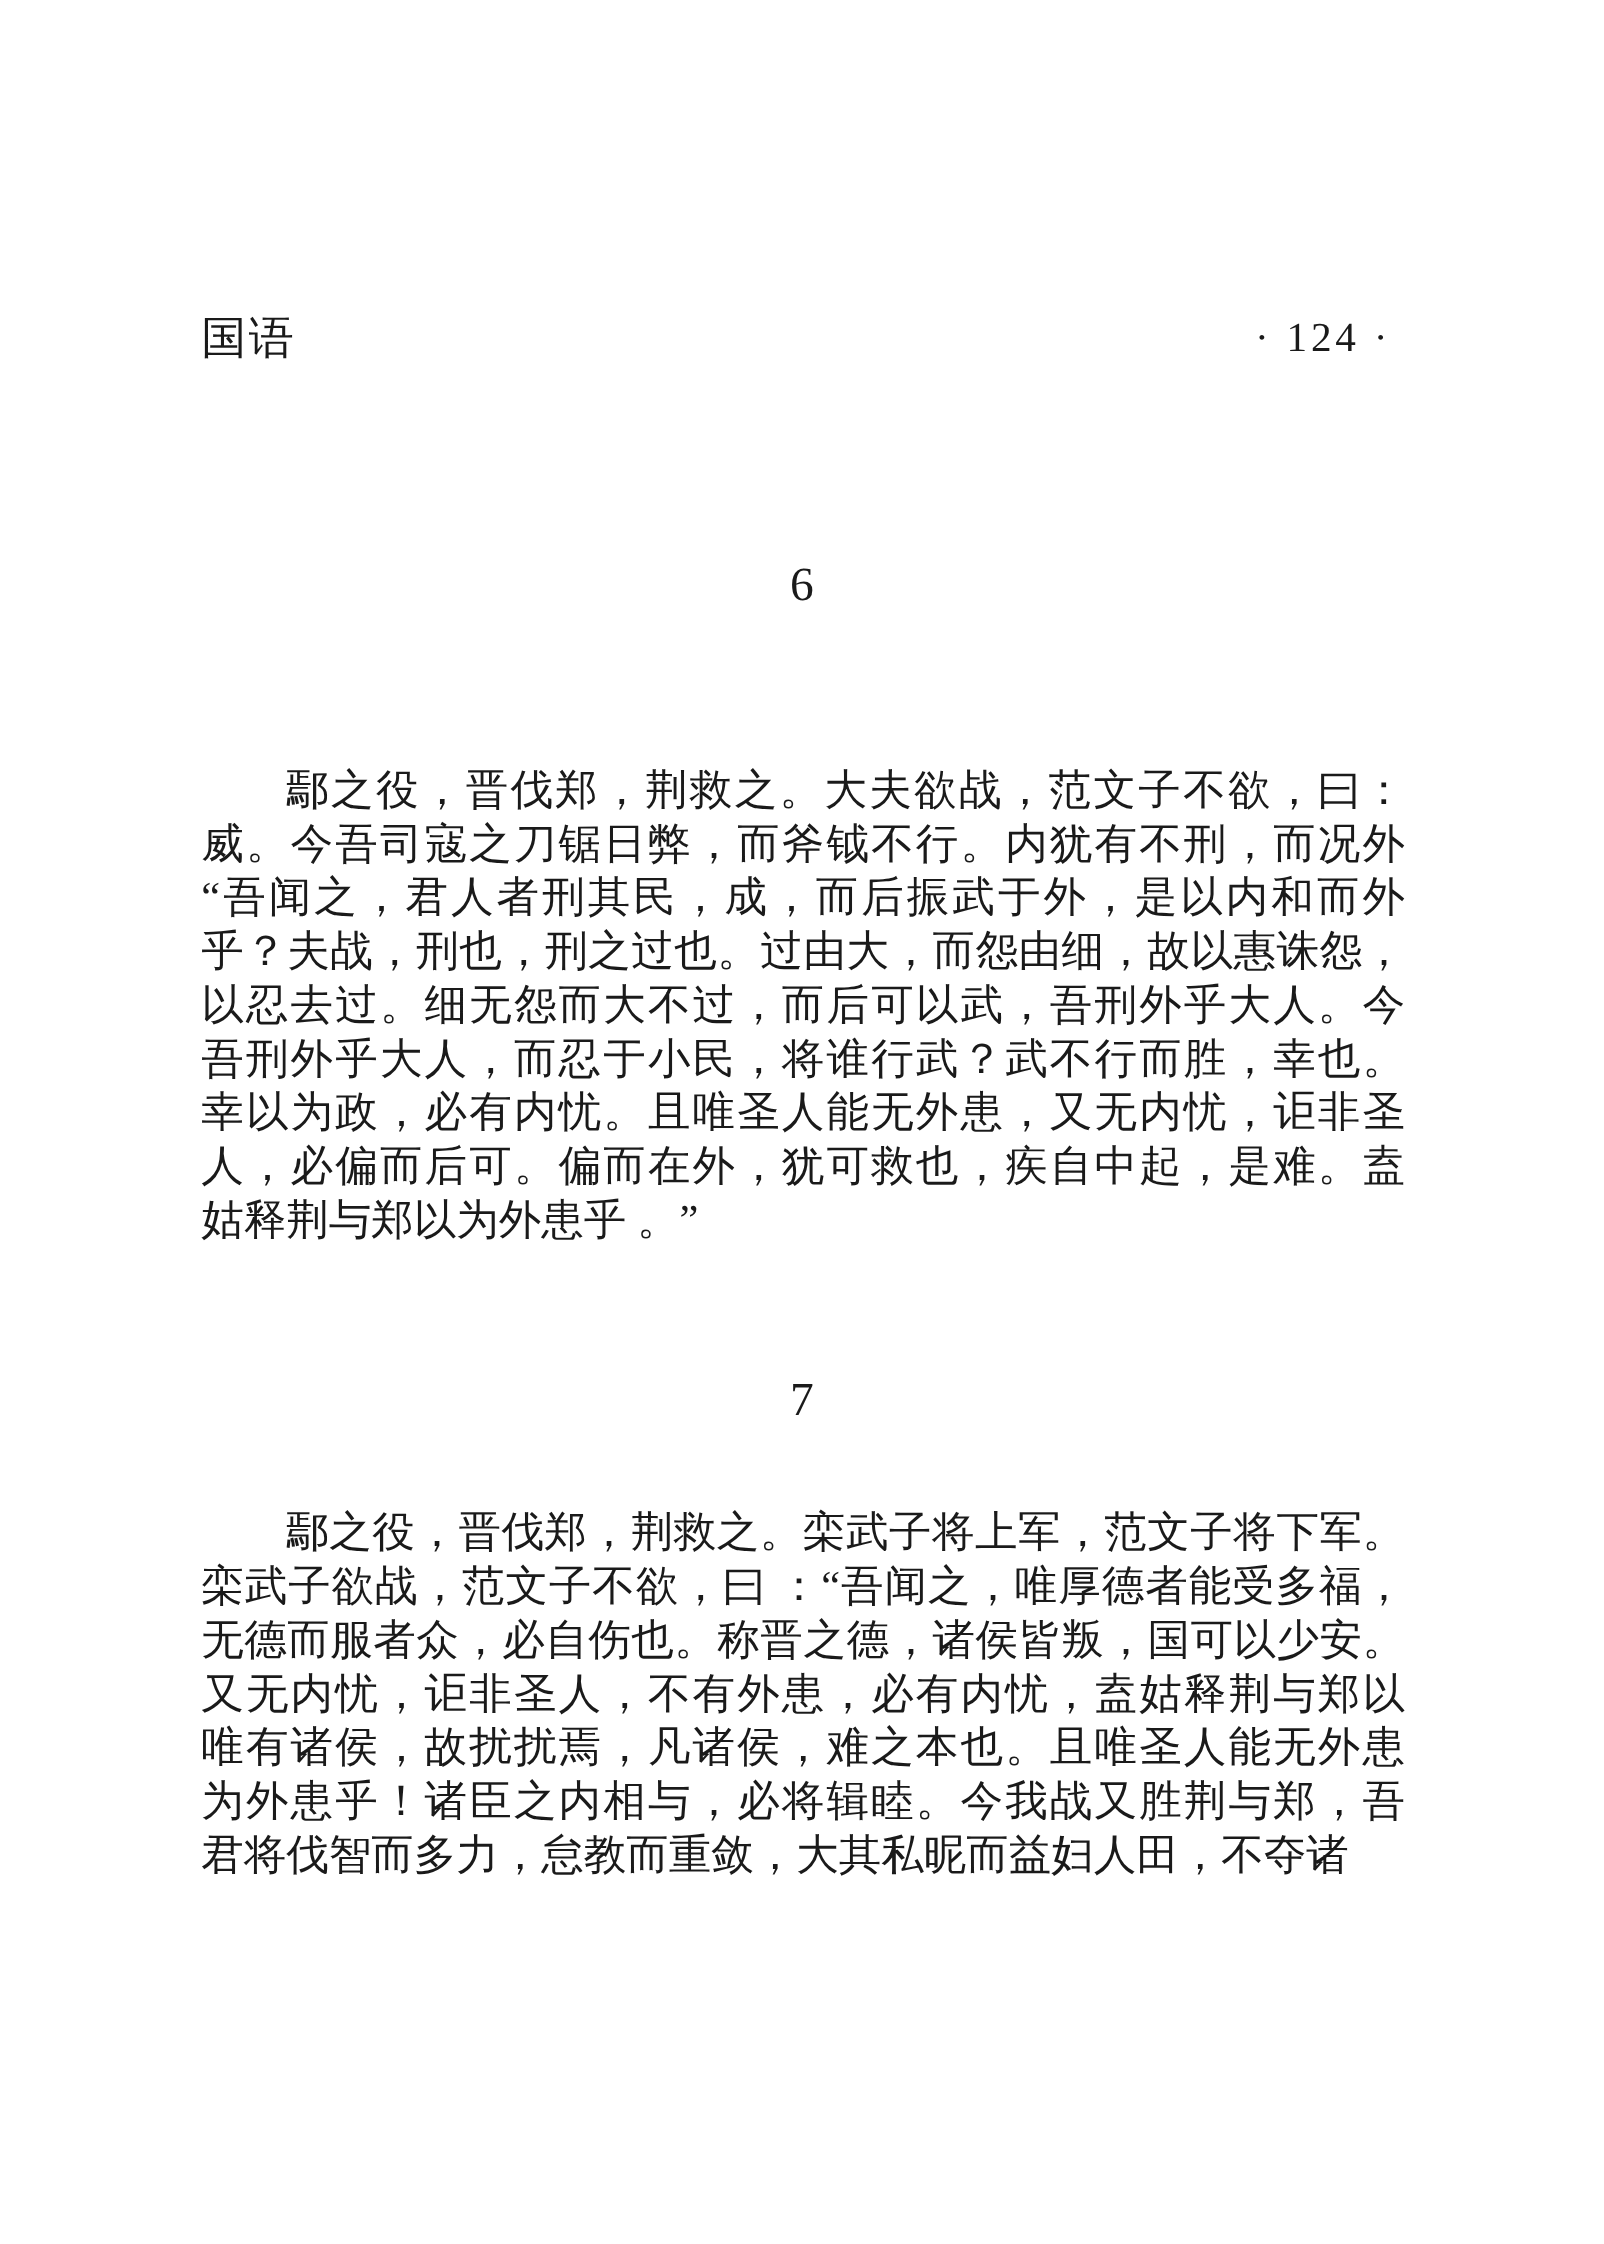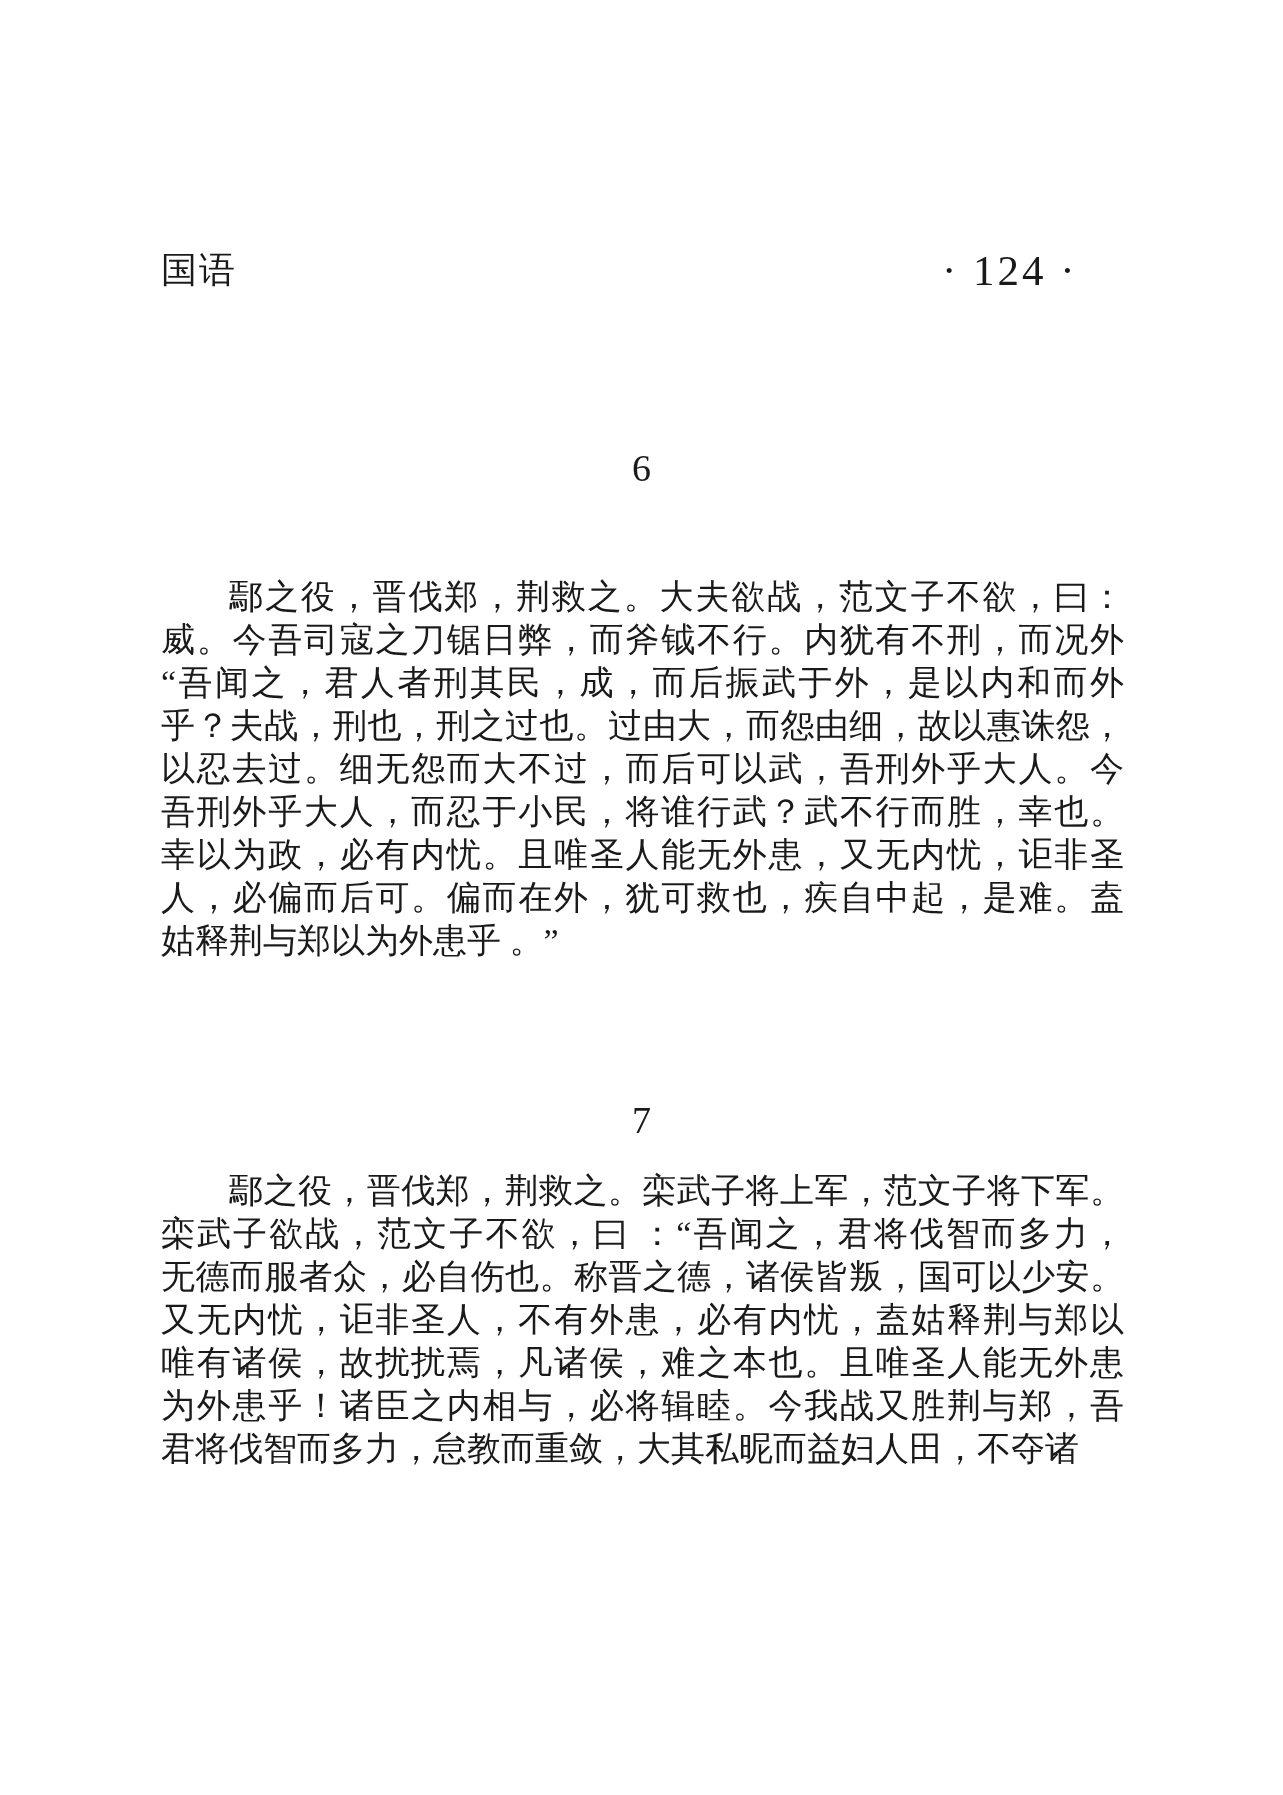--- a/index.html
+++ b/index.html
@@ -24,23 +24,23 @@
   .book-title {
     position: absolute;
     left: 161px;
     top: 247px;
     font-size: 36px;
     line-height: 46px;
     letter-spacing: 2px;
   }
   .page-number {
     position: absolute;
-    left: 942px;
+    left: 1004px;
     top: 249px;
-    font-size: 43px;
+    font-size: 33px;
     line-height: 44px;
     letter-spacing: 3px;
     white-space: pre;
   }
   .section-heading {
     position: absolute;
     left: 160px;
     width: 963px;
     text-align: center;
     font-size: 38px;
@@ -57,20 +57,21 @@
   }
   .para-1 { top: 575px; }
   .para-2 { top: 1169px; }
   .line {
     white-space: nowrap;
     text-align: justify;
     text-align-last: justify;
   }
   .line.indent {
     text-indent: 2em;
+    margin-top: 36px;
   }
   .line.last {
     text-align-last: left;
   }
 </style>
 </head>
 <body>
 
 <div class="page">
 
@@ -89,21 +90,21 @@
     <div class="line">吾刑外乎大人，而忍于小民，将谁行武？武不行而胜，幸也。</div>
     <div class="line">幸以为政，必有内忧。且唯圣人能无外患，又无内忧，讵非圣</div>
     <div class="line">人，必偏而后可。偏而在外，犹可救也，疾自中起，是难。盍</div>
     <div class="line last">姑释荆与郑以为外患乎 。”</div>
   </div>
 
   <div class="section-heading heading-7">7</div>
 
   <div class="para para-2">
     <div class="line indent">鄢之役，晋伐郑，荆救之。栾武子将上军，范文子将下军。</div>
-    <div class="line">栾武子欲战，范文子不欲，曰 ：“吾闻之，君将伐智而多力，</div>
+    <div class="line">栾武子欲战，范文子不欲，曰 ：“吾闻之，唯厚德者能受多福，</div>
     <div class="line">无德而服者众，必自伤也。称晋之德，诸侯皆叛，国可以少安。</div>
     <div class="line">又无内忧，讵非圣人，不有外患，必有内忧，盍姑释荆与郑以</div>
     <div class="line">唯有诸侯，故扰扰焉，凡诸侯，难之本也。且唯圣人能无外患</div>
     <div class="line">为外患乎！诸臣之内相与，必将辑睦。今我战又胜荆与郑，吾</div>
     <div class="line last">君将伐智而多力，怠教而重敛，大其私昵而益妇人田，不夺诸</div>
   </div>
 
 </div>
 
 </body></html>

